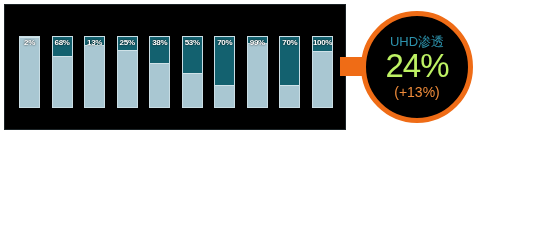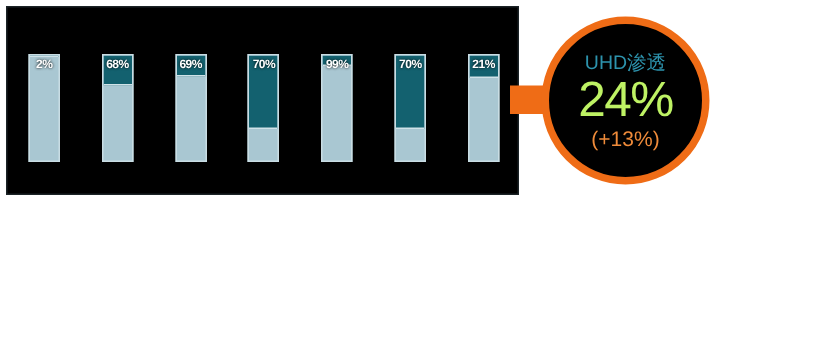--- a/index.html
+++ b/index.html
@@ -125,38 +125,50 @@
     <div id="bars">
         <div class="bar">
           <div class="bar-fill" style="height: 2%; background: rgb(19, 97, 111);"></div>
           <div class="bar-label">2%</div>
         </div>
         <div class="bar">
           <div class="bar-fill" style="height: 28%; background: rgb(19, 97, 111);"></div>
           <div class="bar-label">68%</div>
         </div>
         <div class="bar">
+          <div class="bar-fill" style="height: 13%; background: rgb(19, 97, 111);"></div>
+          <div class="bar-label">13%</div>
+        </div>
+        <div class="bar">
           <div class="bar-fill" style="height: 20%; background: rgb(19, 97, 111);"></div>
-          <div class="bar-label">69%</div>
+          <div class="bar-label">25%</div>
+        </div>
+        <div class="bar">
+          <div class="bar-fill" style="height: 38%; background: rgb(19, 97, 111);"></div>
+          <div class="bar-label">38%</div>
+        </div>
+        <div class="bar">
+          <div class="bar-fill" style="height: 53%; background: rgb(19, 97, 111);"></div>
+          <div class="bar-label">53%</div>
         </div>
         <div class="bar">
           <div class="bar-fill" style="height: 70%; background: rgb(19, 97, 111);"></div>
           <div class="bar-label">70%</div>
         </div>
         <div class="bar">
           <div class="bar-fill" style="height: 10%; background: rgb(19, 97, 111);"></div>
           <div class="bar-label">99%</div>
         </div>
         <div class="bar">
           <div class="bar-fill" style="height: 70%; background: rgb(19, 97, 111);"></div>
           <div class="bar-label">70%</div>
         </div>
         <div class="bar">
           <div class="bar-fill" style="height: 21%; background: rgb(19, 97, 111);"></div>
-          <div class="bar-label">21%</div>
+          <div class="bar-label">100%</div>
         </div>
       </div>
   </div>
 
   <div id="connector"></div>
 
   <div id="callout">
     <div id="callout-title">UHD渗透</div>
     <div id="callout-value">24%</div>
     <div id="callout-delta">(+13%)</div>

